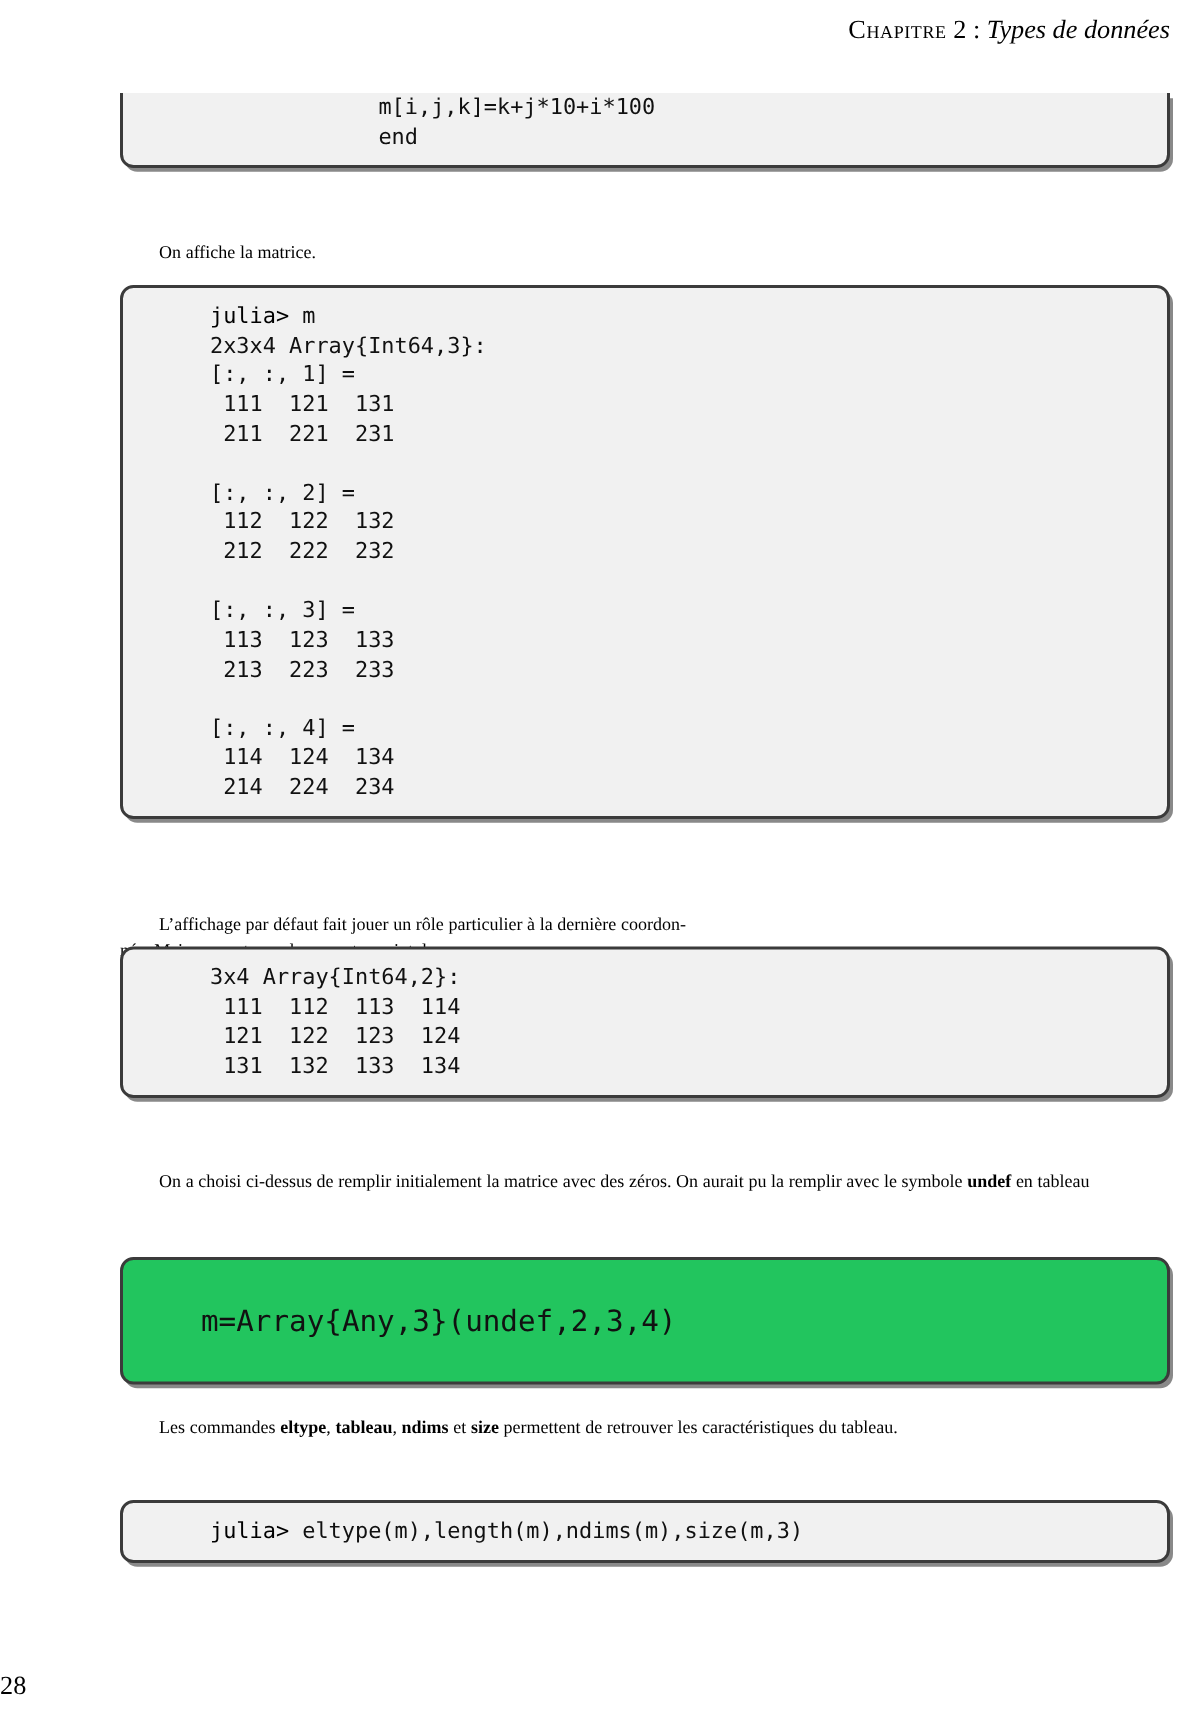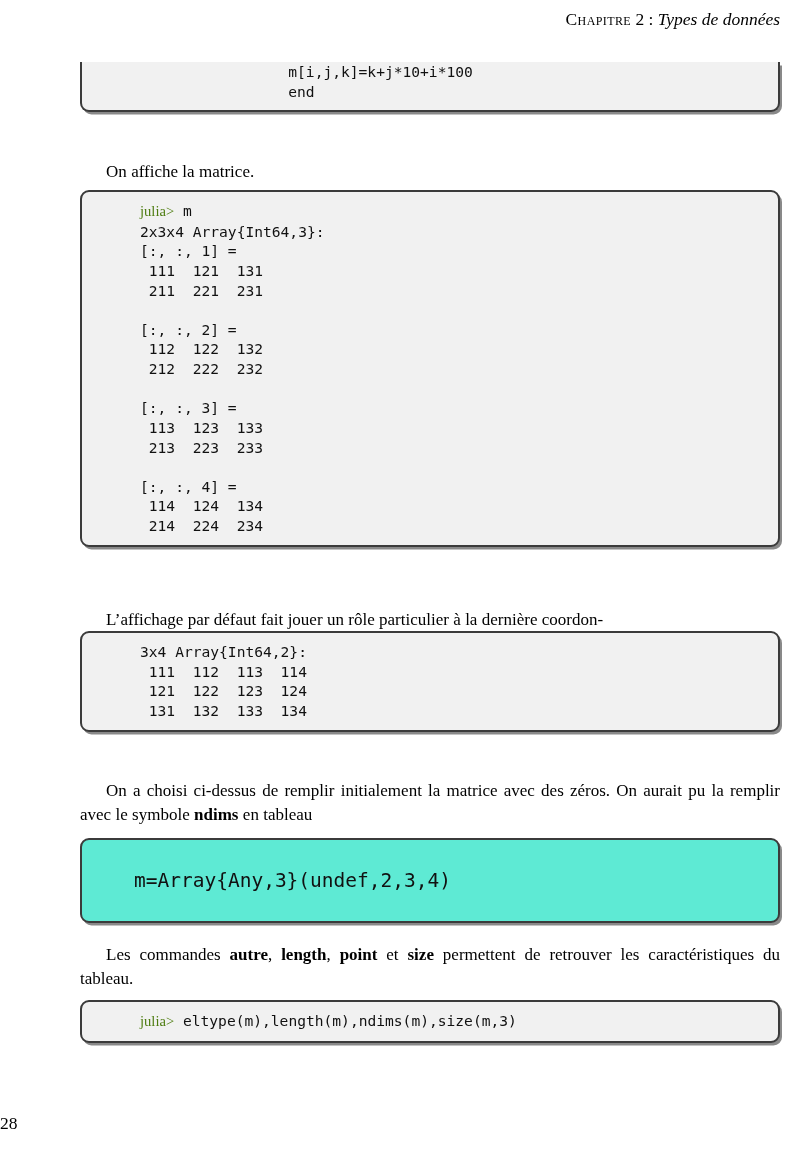--- a/index.html
+++ b/index.html
@@ -46,50 +46,49 @@
   
   .content {
     position: absolute;
     left: 80px;
     top: 0;
     width: 700px;
   }
 
   p.para {
     margin: 0;
-    font-size: 17px;
+    font-size: 12px;
     line-height: 1.41;
     text-align: justify;
     text-indent: 26px;
     hyphens: manual;
     word-spacing: 0.1px;
   }
   p.para b { font-weight: bold; }
 
   
   .codebox {
     box-sizing: border-box;
     background: #f1f1f1;
     border: 2.2px solid #3b3b3b;
     border-radius: 9px;
     box-shadow: 2.5px 3px 0 -0.5px rgba(40,40,40,0.55);
     padding: 9px 0 9px 0;
     position: relative;
   }
   .codebox.white {
-    background: #5eead4;
+    background: #22c55e;
     box-shadow: 2.5px 3px 0 -0.5px rgba(40,40,40,0.55);
   }
   
   .codebox.cut-top {
     border-top: none;
     border-top-left-radius: 0;
     border-top-right-radius: 0;
     padding-top: 0;
-    padding-left: 36px;
   }
 
   pre.code {
     margin: 0;
     padding: 0 0 0 58px;
     font-family: "DejaVu Sans Mono", "Liberation Mono", monospace;
     font-size: 14.6px;
     line-height: 1.345;
     color: #111111;
     white-space: pre;
@@ -97,22 +96,21 @@
   }
   pre.code.indented-run {
     padding-left: 100px;
   }
   pre.code.big {
     font-size: 19.5px;
     line-height: 1.3;
     padding-left: 52px;
   }
   .prompt {
-    color: #4d7c0f;
-    font-family: Liberation Serif, serif;
+    color: #000000;
   }
 
   
   .folio {
     position: absolute;
     left: 0;
     top: 1113px;
     width: 800px;
     text-align: left;
     font-size: 17.5px;
@@ -173,31 +171,31 @@
     <div class="blk" style="top:631px;">
       <div class="codebox">
         <pre class="code">3x4 Array{Int64,2}:
  111  112  113  114
  121  122  123  124
  131  132  133  134</pre>
       </div>
     </div>
 
     <div class="blk" style="top:779px;">
-      <p class="para"><span>On a choisi ci-dessus de remplir initialement la matrice avec des zéros. On aurait pu la remplir avec le symbole </span><b>ndims</b><span> en tableau</span></p>
+      <p class="para"><span>On a choisi ci-dessus de remplir initialement la matrice avec des zéros. On aurait pu la remplir avec le symbole </span><b>undef</b><span> en tableau</span></p>
     </div>
 
     <div class="blk" style="top:838px;">
       <div class="codebox white" style="padding-top:28px;padding-bottom:28px;">
         <pre class="code big">m=Array{Any,3}(undef,2,3,4)</pre>
       </div>
     </div>
 
     <div class="blk" style="top:943px;">
-      <p class="para"><span>Les commandes </span><b>autre</b><span>, </span><b>length</b><span>, </span><b>point</b><span> et </span><b>size</b><span> permettent de retrouver les caractéristiques du tableau.</span></p>
+      <p class="para"><span>Les commandes </span><b>eltype</b><span>, </span><b>tableau</b><span>, </span><b>ndims</b><span> et </span><b>size</b><span> permettent de retrouver les caractéristiques du tableau.</span></p>
     </div>
 
     <div class="blk" style="top:1000px;">
       <div class="codebox">
         <pre class="code"><span class="prompt">julia&gt;</span><span> eltype(m),length(m),ndims(m),size(m,3)</span></pre>
       </div>
     </div>
 
   </div>
 

